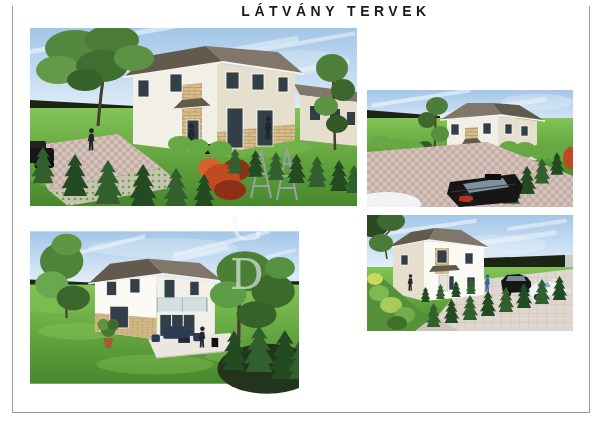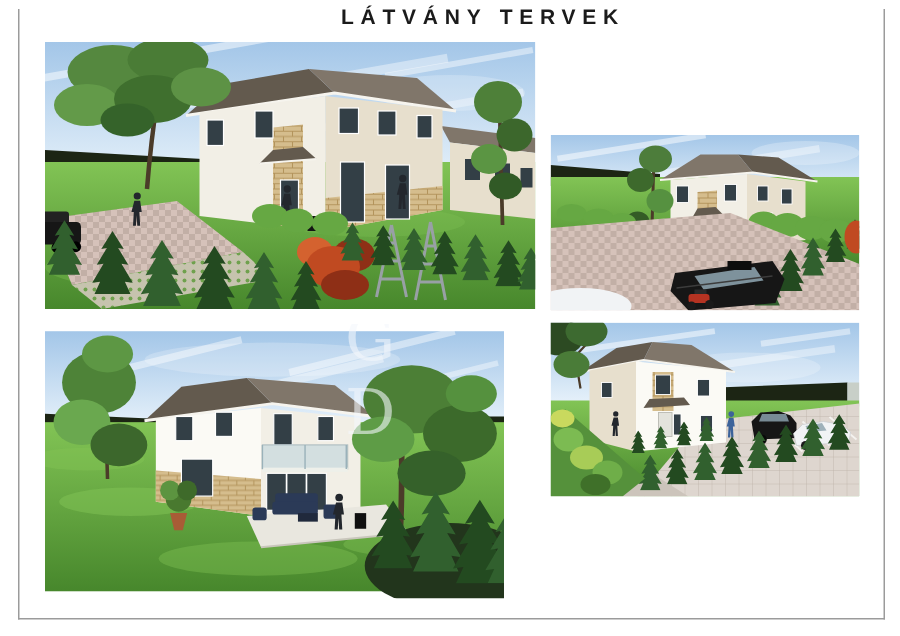--- a/index.html
+++ b/index.html
@@ -8,29 +8,29 @@
     background:var(--paper,#fff);
     font-family:"Liberation Sans",sans-serif;
   }
   .sheet-border{
     position:absolute;left:12px;top:6px;width:576px;height:406px;
     border-left:1px solid var(--border,#9b9b9b);
     border-right:1px solid var(--border,#9b9b9b);
     border-bottom:1px solid var(--border,#9b9b9b);
   }
   .title{
-    position:absolute;top:3px;left:322px;transform:translateX(-50%);
+    position:absolute;top:3px;left:336px;transform:translateX(-50%);
     font-size:14px;font-weight:600;letter-spacing:4.5px;white-space:nowrap;
     color:var(--title-color,#1b1b1b);
   }
   .panel{position:absolute;overflow:hidden;background:#fff}
   .panel svg{display:block;width:100%;height:100%}
   .p1{left:30px;top:28px;width:327px;height:178px}
   .p2{left:367px;top:90px;width:206px;height:117px}
-  .p3{left:30px;top:216px;width:306px;height:183px}
+  .p3{left:30px;top:216px;width:269px;height:183px}
   .p4{left:367px;top:215px;width:206px;height:116px}
   .watermark{
     position:absolute;top:-15px;left:200px;z-index:2;pointer-events:none;
     font-family:"DejaVu Serif",serif;font-size:42px;letter-spacing:26px;
     color:var(--watermark-color,rgba(243,247,251,.6));
   }
 </style>
 </head>
 <body>
 

